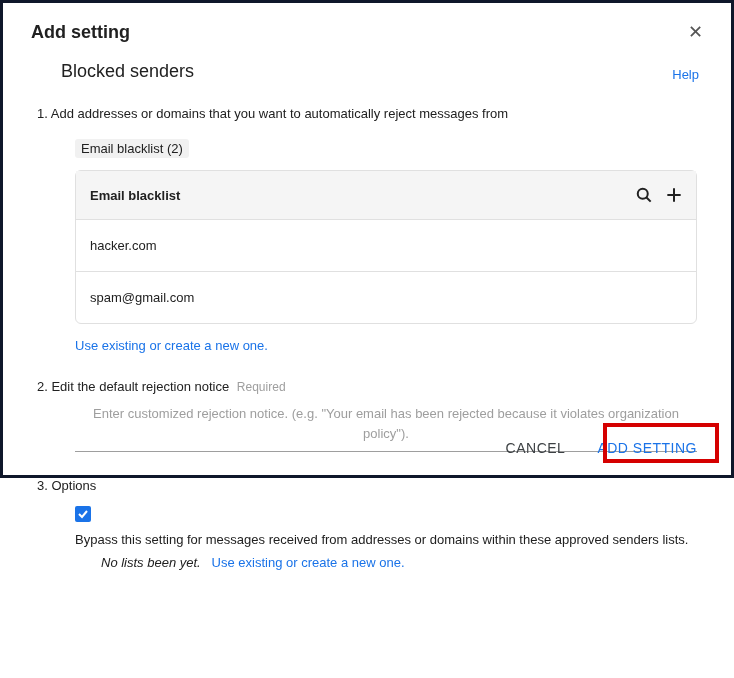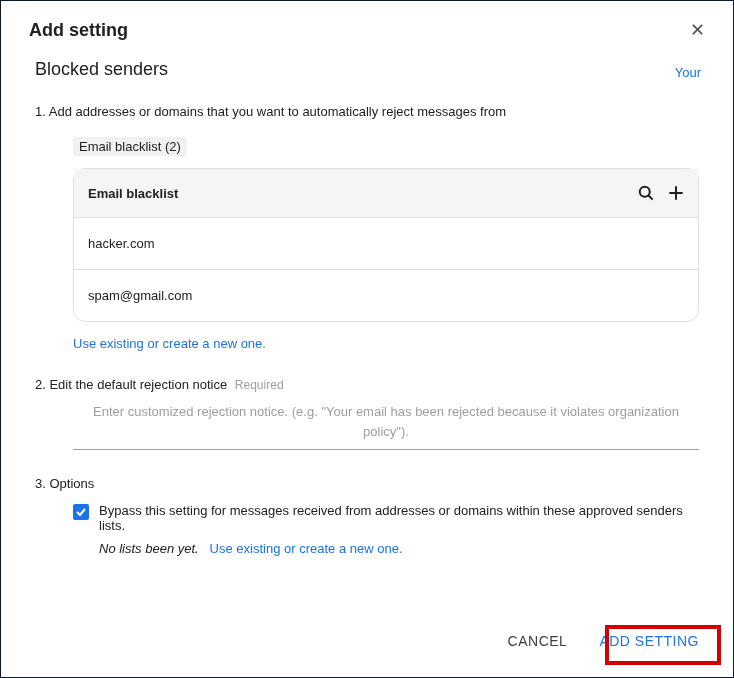--- a/index.html
+++ b/index.html
@@ -8,80 +8,80 @@
     font-family: Arial, "Helvetica Neue", Helvetica, sans-serif;
     font-size: 13px;
     color: #212121;
     background: #fff;
     width: 734px;
     height: 678px;
     overflow: hidden;
   }
   .dialog {
     width: 734px;
-    height: 678px;
-    border: 1px solid #0f172a;
+    height: 478px;
+    border: 3px solid #0f172a;
     position: relative;
     background: #fff;
   }
   .header {
     display: flex;
     align-items: center;
     justify-content: space-between;
     padding: 14px 20px 0 28px;
   }
   .title { font-size: 18px; font-weight: 700; color:#212121; }
   .close-btn {
     font-size: 18px; color:#555; cursor: pointer;
     padding: 4px 8px;
   }
   .subhead-row {
     display:flex; justify-content:space-between; align-items:flex-end;
     padding: 14px 32px 0 34px;
   }
-  .subtitle { font-size: 18px; font-weight:400; color:#212121; }
+  .subtitle { font-size: 18px; font-weight:400; color:#212121;margin-left:24px; }
   .help-link { color:#1a73e8; font-size:13px; cursor:pointer; }
   .desc-container { padding: 6px 32px 0 34px; }
   .desc { color:#9e9e9e; font-size:13px; padding: 4px 0 8px 0; }
   .underline { border-bottom:1px solid #9e9e9e; }
   .body { padding: 24px 34px 0 34px; }
   .step { font-size:13px; color:#212121; margin-bottom:10px; }
   .pill {
     display:inline-block; background:#f1f1f1; border-radius:3px;
     padding:2px 6px; margin: 8px 0 12px 38px; font-size:13px; color:#212121;
   }
   .table {
-    margin-left:38px; border:1px solid #e0e0e0; border-radius:12px;
+    margin-left:38px; border:1px solid #e0e0e0; border-radius:6px;
   }
   .thead {
     background:#f5f5f5; display:flex; align-items:center;
     justify-content:space-between; padding:14px 12px 14px 14px;
   }
   .thead-title { font-weight:700; }
   .thead-actions { display:flex; gap:10px; align-items:center; }
   .icon-btn { cursor:pointer; display:flex; align-items:center; }
   .trow { border-top:1px solid #e0e0e0; padding:18px 14px; }
   .link { color:#1a73e8; cursor:pointer; }
   .use-existing { margin:14px 0 0 38px; }
   .section-gap { height:26px; }
   .optional { color:#9e9e9e; font-size:12px; margin-left:4px; }
   .notice-box { margin:10px 0 0 38px; }
   .notice-text { color:#9e9e9e; font-size:13px; line-height:1.5; padding-bottom:8px;text-align:center; }
-  .checkbox-row { display:flex; align-items:flex-start; gap:10px; margin:12px 0 0 38px; }
+  .checkbox-row { display:flex; align-items:flex-start; gap:10px; margin:12px 0 0 38px;flex-direction:column; }
   .cb {
     width:16px; height:16px; background:#1a73e8; border-radius:2px;
     display:flex; align-items:center; justify-content:center; flex-shrink:0;
     cursor:pointer; margin-top:1px;
   }
   .cb svg { display:block; }
   .cb-label { font-size:13px; color:#212121; }
   .no-lists-row { margin:8px 0 0 64px; font-size:13px; }
   .italic { font-style:italic; }
   .footer {
-    position:absolute; bottom:20px; right:24px;
+    position:absolute; bottom:11px; right:24px;
     display:flex; gap:14px; align-items:center;
   }
   .btn-cancel {
     font-size:14px; letter-spacing:0.5px; color:#3c4043;
     padding:8px 8px; cursor:pointer; font-weight:500;
   }
   .btn-add {
     font-size:14px; letter-spacing:0.5px; color:#1a73e8;
     padding:8px 10px; cursor:pointer; font-weight:500;
   }
@@ -95,21 +95,21 @@
 
 <div class="dialog">
 
   <div class="header">
     <div class="title">Add setting</div>
     <div class="close-btn">✕</div>
   </div>
 
   <div class="subhead-row">
     <div class="subtitle">Blocked senders</div>
-    <div class="help-link">Your</div>
+    <div class="help-link">Help</div>
   </div>
 
 
   <div class="body">
     
     <div class="step">1. Add addresses or domains that you want to automatically reject messages from</div>
     <div class="pill">Email blacklist (2)</div>
 
     <div class="table">
       <div class="thead">

